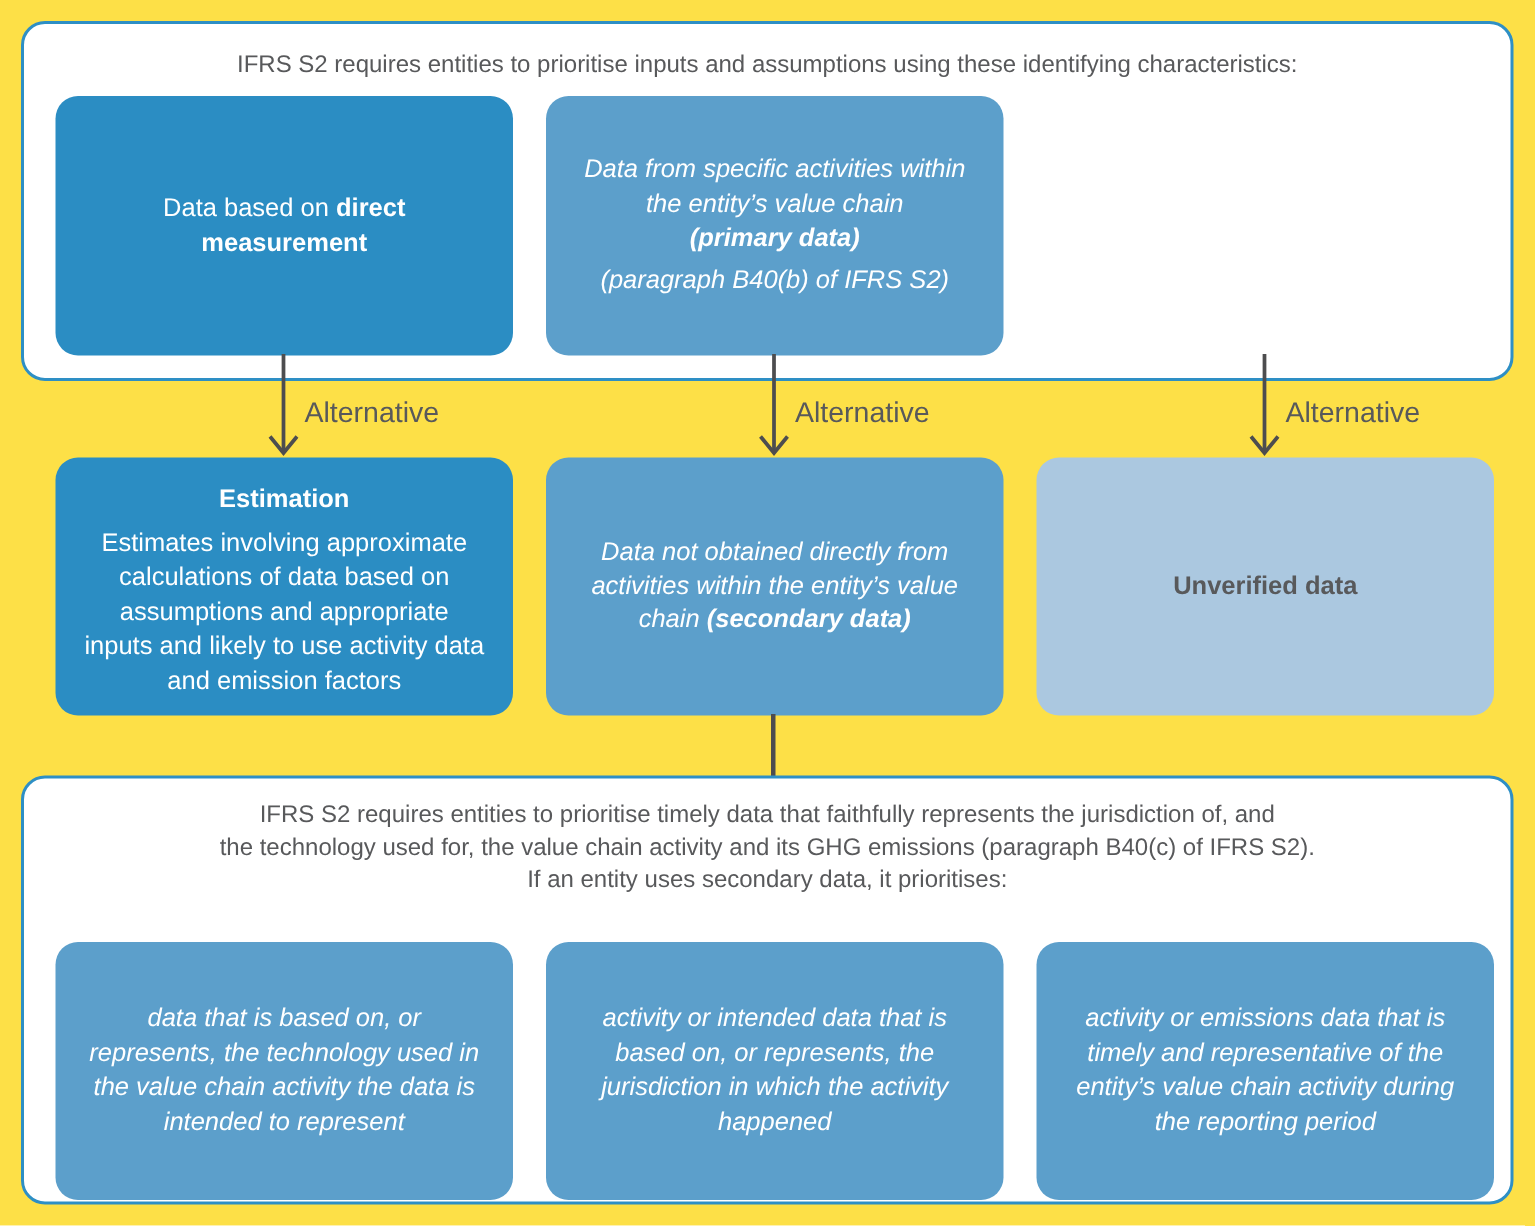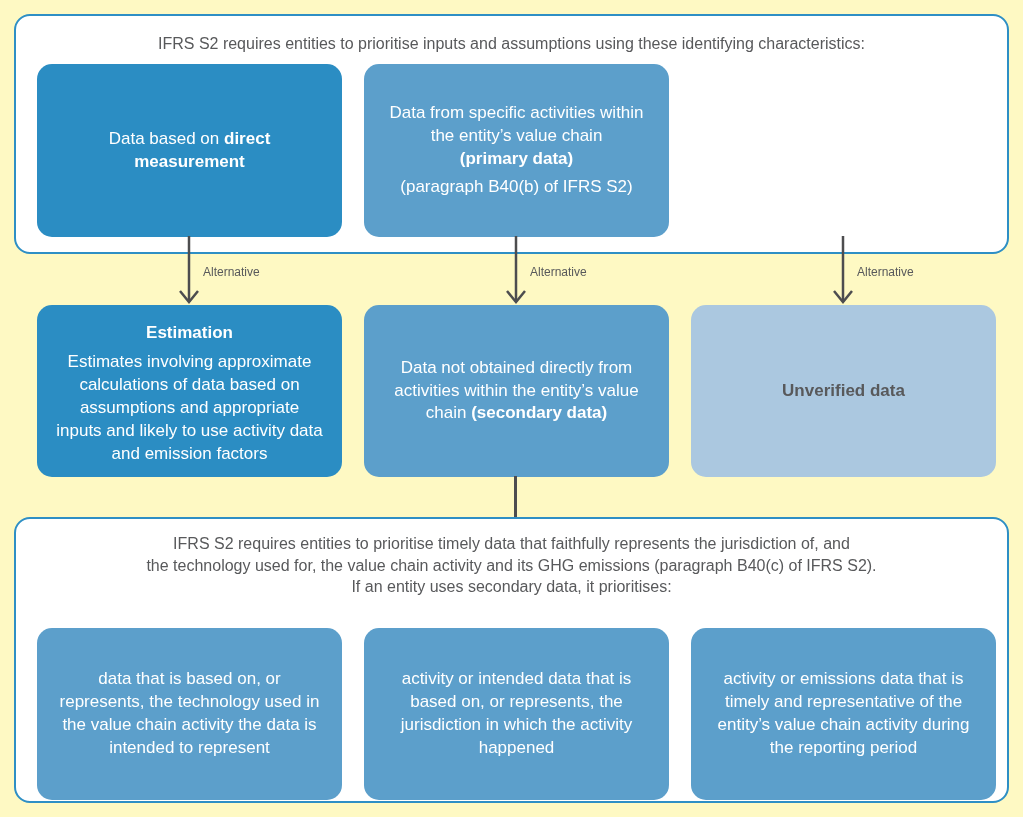--- a/index.html
+++ b/index.html
@@ -1,17 +1,17 @@
 <!DOCTYPE html>
 <html><head>
 <meta charset="utf-8">
 <style>
   html,body { margin:0; padding:0; background:#ffffff; }
   body { width:1023px; height:817px; font-family:"Liberation Sans", sans-serif; }
-  #stage { position:relative; width:1023px; height:817px; background:#fef9c3; overflow:hidden; }
+  #stage { position:relative; width:1023px; height:817px; background:#fde047; overflow:hidden; }
 
   .panel {
     position:absolute; background:#ffffff;
     border:2px solid #2e8fc5; border-radius:16px; box-sizing:border-box;
   }
   #top-panel    { left:14px; top:14px;  width:995px; height:240px; }
   #bottom-panel { left:14px; top:517px; width:995px; height:286px; }
 
   .panel-header { color:#58595b; font-size:16px; text-align:center; line-height:1.35; }
   #top-panel .panel-header { margin-top:17px; padding:0 30px; }
@@ -24,31 +24,31 @@
     padding:10px 18px;
   }
   .row1 { top:64px;  height:173px; }
   .row2 { top:305px; }
   .row3 { top:628px; }
   .col1 { left:37px; }
   .col2 { left:364px; }
   .col3 { left:691px; }
 
   .dark   { background:#2b8dc3; color:#ffffff; }
-  .medium { background:#5c9fcb; color:#ffffff; }
+  .medium { background:#5c9fcb; color:#ffffff;font-style:italic; }
   .light  { background:#abc8e0; color:#58595b; }
 
   .box p { margin:6px 0; }
   .box .inner { max-width:268px; margin:0 auto; }
   .narrow .inner { max-width:248px; }
   .box strong { font-weight:bold; }
   .est-title { font-weight:bold; margin:0 0 2px 0; }
 
   .arrow-svg { position:absolute; top:236px; width:26px; height:69px; }
-  .arrow-label { position:absolute; top:265px; color:#58595b; font-size:12px; }
+  .arrow-label { position:absolute; top:265px; color:#58595b; font-size:19px; }
 
   #connector { position:absolute; left:514px; top:476px; width:3px; height:42px; background:#4d4d4f; }
 </style>
 </head>
 <body>
 
 <div id="stage">
 
   <div id="top-panel" class="panel">
     <div class="panel-header">IFRS S2 requires entities to prioritise inputs and assumptions using these identifying characteristics:</div>

